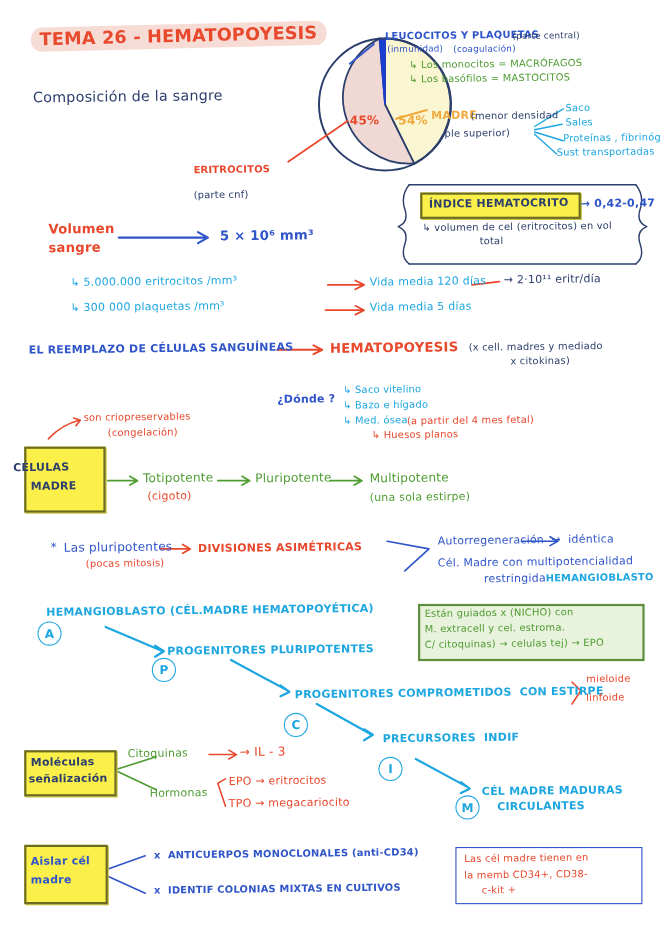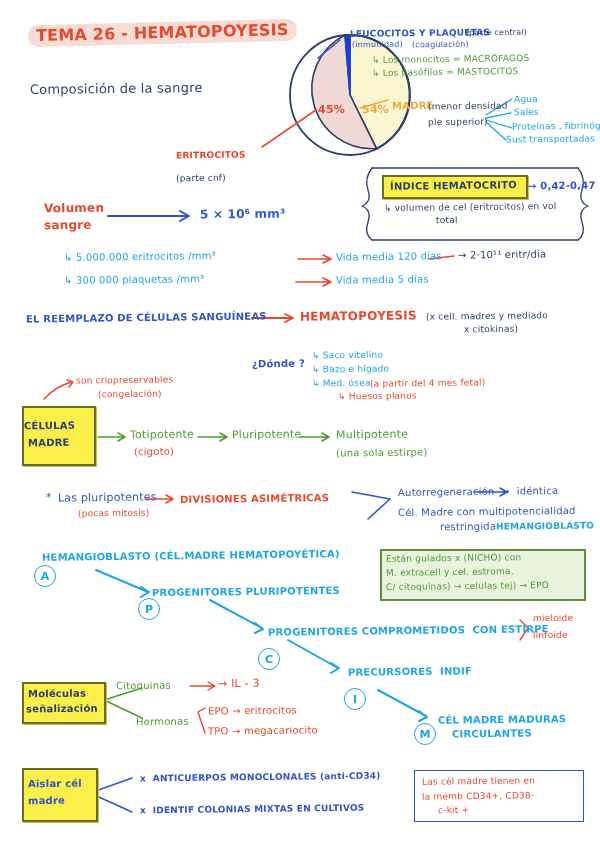--- a/index.html
+++ b/index.html
@@ -126,23 +126,23 @@
 
   <div class="t hw blue bold" style="left:350px;top:28px;font-size:9px;">LEUCOCITOS Y PLAQUETAS</div>
   <div class="t hw dark" style="left:466px;top:29px;font-size:8px;">(parte central)</div>
   <div class="t hw blue" style="left:352px;top:41px;font-size:8px;">(inmunidad)</div>
   <div class="t hw blue" style="left:412px;top:41px;font-size:8px;">(coagulación)</div>
   <div class="t hw green" style="left:372px;top:54px;font-size:9px;">↳ Los monocitos = MACRÓFAGOS</div>
   <div class="t hw green" style="left:372px;top:67px;font-size:9px;">↳ Los basófilos = MASTOCITOS</div>
 
   <div class="t hw orange bold" style="left:392px;top:100px;font-size:10px;">MADRE</div>
   <div class="t hw dark" style="left:428px;top:101px;font-size:9px;">(menor densidad</div>
-  <div class="t hw dark" style="left:404px;top:117px;font-size:9px;padding-left:24px;">ple superior)</div>
-
-  <div class="t hw cyan" style="left:514px;top:94px;font-size:9px;">Agua</div>
+  <div class="t hw dark" style="left:404px;top:117px;font-size:9px;">ple superior)</div>
+
+  <div class="t hw cyan" style="left:514px;top:94px;font-size:9px;">Saco</div>
   <div class="t hw cyan" style="left:514px;top:107px;font-size:9px;">Sales</div>
   <div class="t hw cyan" style="left:512px;top:121px;font-size:9px;">Proteínas , fibrinógeno</div>
   <div class="t hw cyan" style="left:506px;top:134px;font-size:9px;">Sust transportadas</div>
 
   <div class="yellowbox" style="left:382px;top:175px;width:142px;height:20px;"></div>
   <div class="t hw dark bold" style="left:390px;top:180px;font-size:10px;">ÍNDICE HEMATOCRITO</div>
   <div class="t hw blue bold" style="left:528px;top:180px;font-size:10px;">→ 0,42-0,47</div>
   <div class="t hw dark" style="left:384px;top:202px;font-size:9px;">↳ volumen de cel (eritrocitos) en vol</div>
   <div class="t hw dark" style="left:396px;top:215px;font-size:9px;margin-left:40px;">total</div>
 
@@ -166,21 +166,21 @@
   <div class="t hw cyan" style="left:312px;top:350px;font-size:9px;">↳ Saco vitelino</div>
   <div class="t hw cyan" style="left:312px;top:364px;font-size:9px;">↳ Bazo e hígado</div>
   <div class="t hw cyan" style="left:312px;top:378px;font-size:9px;">↳ Med. ósea</div>
   <div class="t hw red" style="left:370px;top:378px;font-size:9px;">(a partir del 4 mes fetal)</div>
   <div class="t hw red" style="left:338px;top:391px;font-size:9px;">↳ Huesos planos</div>
 
   <div class="t hw red" style="left:76px;top:375px;font-size:9px;">son criopreservables</div>
   <div class="t hw red" style="left:98px;top:389px;font-size:9px;">(congelación)</div>
 
   <div class="yellowbox" style="left:22px;top:406px;width:70px;height:56px;"></div>
-  <div class="t hw dark bold" style="left:24px;top:420px;font-size:10px;">CÉLULAS</div>
+  <div class="t hw dark bold" style="left:12px;top:420px;font-size:10px;">CÉLULAS</div>
   <div class="t hw dark bold" style="left:28px;top:437px;font-size:10px;">MADRE</div>
 
   <div class="t hw green" style="left:130px;top:429px;font-size:11px;">Totipotente</div>
   <div class="t hw red" style="left:134px;top:446px;font-size:10px;">(cigoto)</div>
   <div class="t hw green" style="left:232px;top:429px;font-size:11px;">Pluripotente</div>
   <div class="t hw green" style="left:336px;top:429px;font-size:11px;">Multipotente</div>
   <div class="t hw green" style="left:336px;top:447px;font-size:10px;">(una sola estirpe)</div>
 
   <div class="t hw blue" style="left:46px;top:492px;font-size:11px;">*</div>
   <div class="t hw blue" style="left:58px;top:492px;font-size:11px;">Las pluripotentes</div>

